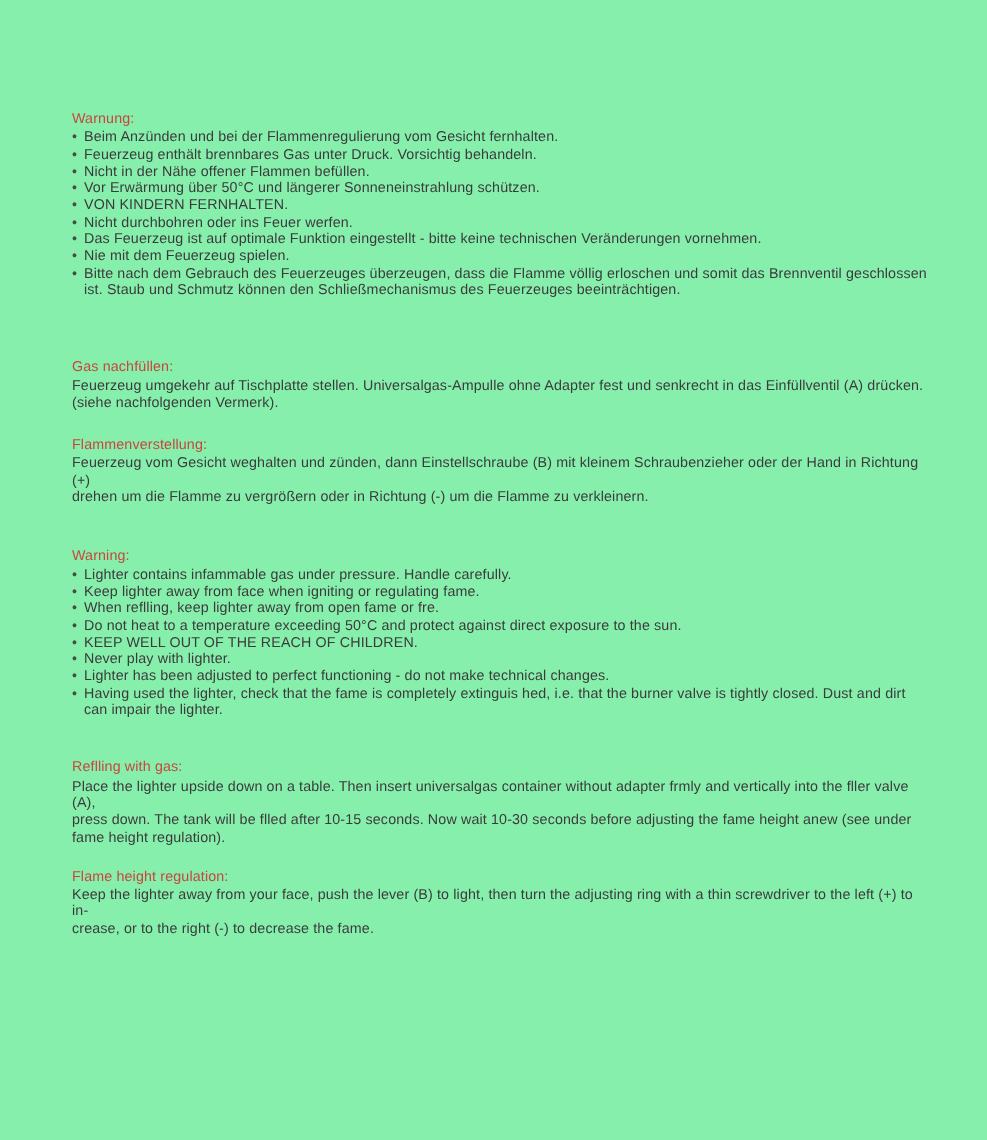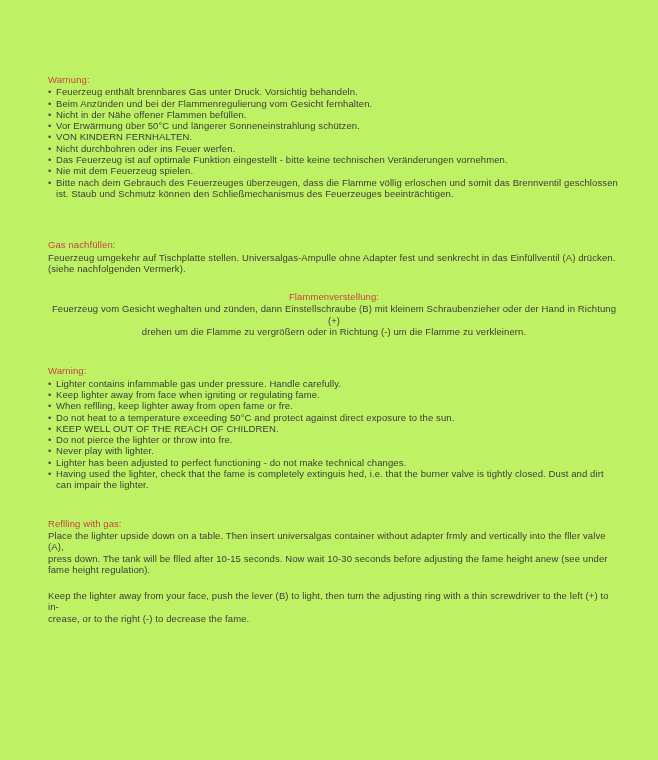--- a/index.html
+++ b/index.html
@@ -11,32 +11,32 @@
     width: 658px;
     height: 760px;
     overflow: hidden;
     font-family: "Liberation Sans", "DejaVu Sans", sans-serif;
   }
   .page {
     box-sizing: border-box;
     width: 658px;
     height: 760px;
     padding: 74px 40px 0 48px;
-    background: #bef264;
+    background: #86efac;
   }
   .doc {
     width: 572px;
     font-size: 9.5px;
     line-height: 11.3px;
     color: #3b3b3b;
     letter-spacing: 0.1px;
   }
   .section { margin: 0; }
   .sec-gas      { margin-top: 40px; }
-  .sec-flamme   { margin-top: 17px; text-align: center; }
+  .sec-flamme   { margin-top: 17px; }
   .sec-warning  { margin-top: 28px; }
   .sec-refill   { margin-top: 27px; }
   .sec-flameht  { margin-top: 15px; }
   .heading {
     color: #c8463f;
     margin: 0 0 1px 0;
     font-size: 9.5px;
     line-height: 11.3px;
   }
   ul.bullets {
@@ -60,22 +60,22 @@
 </style>
 </head>
 <body>
 
 <div class="page">
   <div class="doc">
 
     <div class="section sec-warnung">
       <div class="heading">Warnung:</div>
       <ul class="bullets">
+        <li><span class="glyph">•</span><span>Beim Anzünden und bei der Flammenregulierung vom Gesicht fernhalten.</span></li>
         <li><span class="glyph">•</span><span>Feuerzeug enthält brennbares Gas unter Druck. Vorsichtig behandeln.</span></li>
-        <li><span class="glyph">•</span><span>Beim Anzünden und bei der Flammenregulierung vom Gesicht fernhalten.</span></li>
         <li><span class="glyph">•</span><span>Nicht in der Nähe offener Flammen befüllen.</span></li>
         <li><span class="glyph">•</span><span>Vor Erwärmung über 50°C und längerer Sonneneinstrahlung schützen.</span></li>
         <li><span class="glyph">•</span><span>VON KINDERN FERNHALTEN.</span></li>
         <li><span class="glyph">•</span><span>Nicht durchbohren oder ins Feuer werfen.</span></li>
         <li><span class="glyph">•</span><span>Das Feuerzeug ist auf optimale Funktion eingestellt - bitte keine technischen Veränderungen vornehmen.</span></li>
         <li><span class="glyph">•</span><span>Nie mit dem Feuerzeug spielen.</span></li>
         <li><span class="glyph">•</span><span>Bitte nach dem Gebrauch des Feuerzeuges überzeugen, dass die Flamme völlig erloschen und somit das Brennventil geschlossen ist. Staub und Schmutz können den Schließmechanismus des Feuerzeuges beeinträchtigen.</span></li>
       </ul>
     </div>
 
@@ -96,37 +96,37 @@
     </div>
 
     <div class="section sec-warning">
       <div class="heading">Warning:</div>
       <ul class="bullets">
         <li><span class="glyph">•</span><span>Lighter contains infammable gas under pressure. Handle carefully.</span></li>
         <li><span class="glyph">•</span><span>Keep lighter away from face when igniting or regulating fame.</span></li>
         <li><span class="glyph">•</span><span>When reflling, keep lighter away from open fame or fre.</span></li>
         <li><span class="glyph">•</span><span>Do not heat to a temperature exceeding 50°C and protect against direct exposure to the sun.</span></li>
         <li><span class="glyph">•</span><span>KEEP WELL OUT OF THE REACH OF CHILDREN.</span></li>
-        <li><span class="glyph">•</span><span>Do not pierce the lighter or throw into fre.</span></li>
         <li><span class="glyph">•</span><span>Never play with lighter.</span></li>
         <li><span class="glyph">•</span><span>Lighter has been adjusted to perfect functioning - do not make technical changes.</span></li>
         <li><span class="glyph">•</span><span>Having used the lighter, check that the fame is completely extinguis hed, i.e. that the burner valve is tightly closed. Dust and dirt can impair the lighter.</span></li>
       </ul>
     </div>
 
     <div class="section sec-refill">
       <div class="heading">Reflling with gas:</div>
       <div class="para">
         <span class="line">Place the lighter upside down on a table. Then insert universalgas container without adapter frmly and vertically into the fller valve (A),</span>
         <span class="line">press down. The tank will be flled after 10-15 seconds. Now wait 10-30 seconds before adjusting the fame height anew (see under</span>
         <span class="line">fame height regulation).</span>
       </div>
     </div>
 
     <div class="section sec-flameht">
+      <div class="heading">Flame height regulation:</div>
       <div class="para">
         <span class="line">Keep the lighter away from your face, push the lever (B) to light, then turn the adjusting ring with a thin screwdriver to the left (+) to in-</span>
         <span class="line">crease, or to the right (-) to decrease the fame.</span>
       </div>
     </div>
 
   </div>
 </div>
 
 </body></html>

